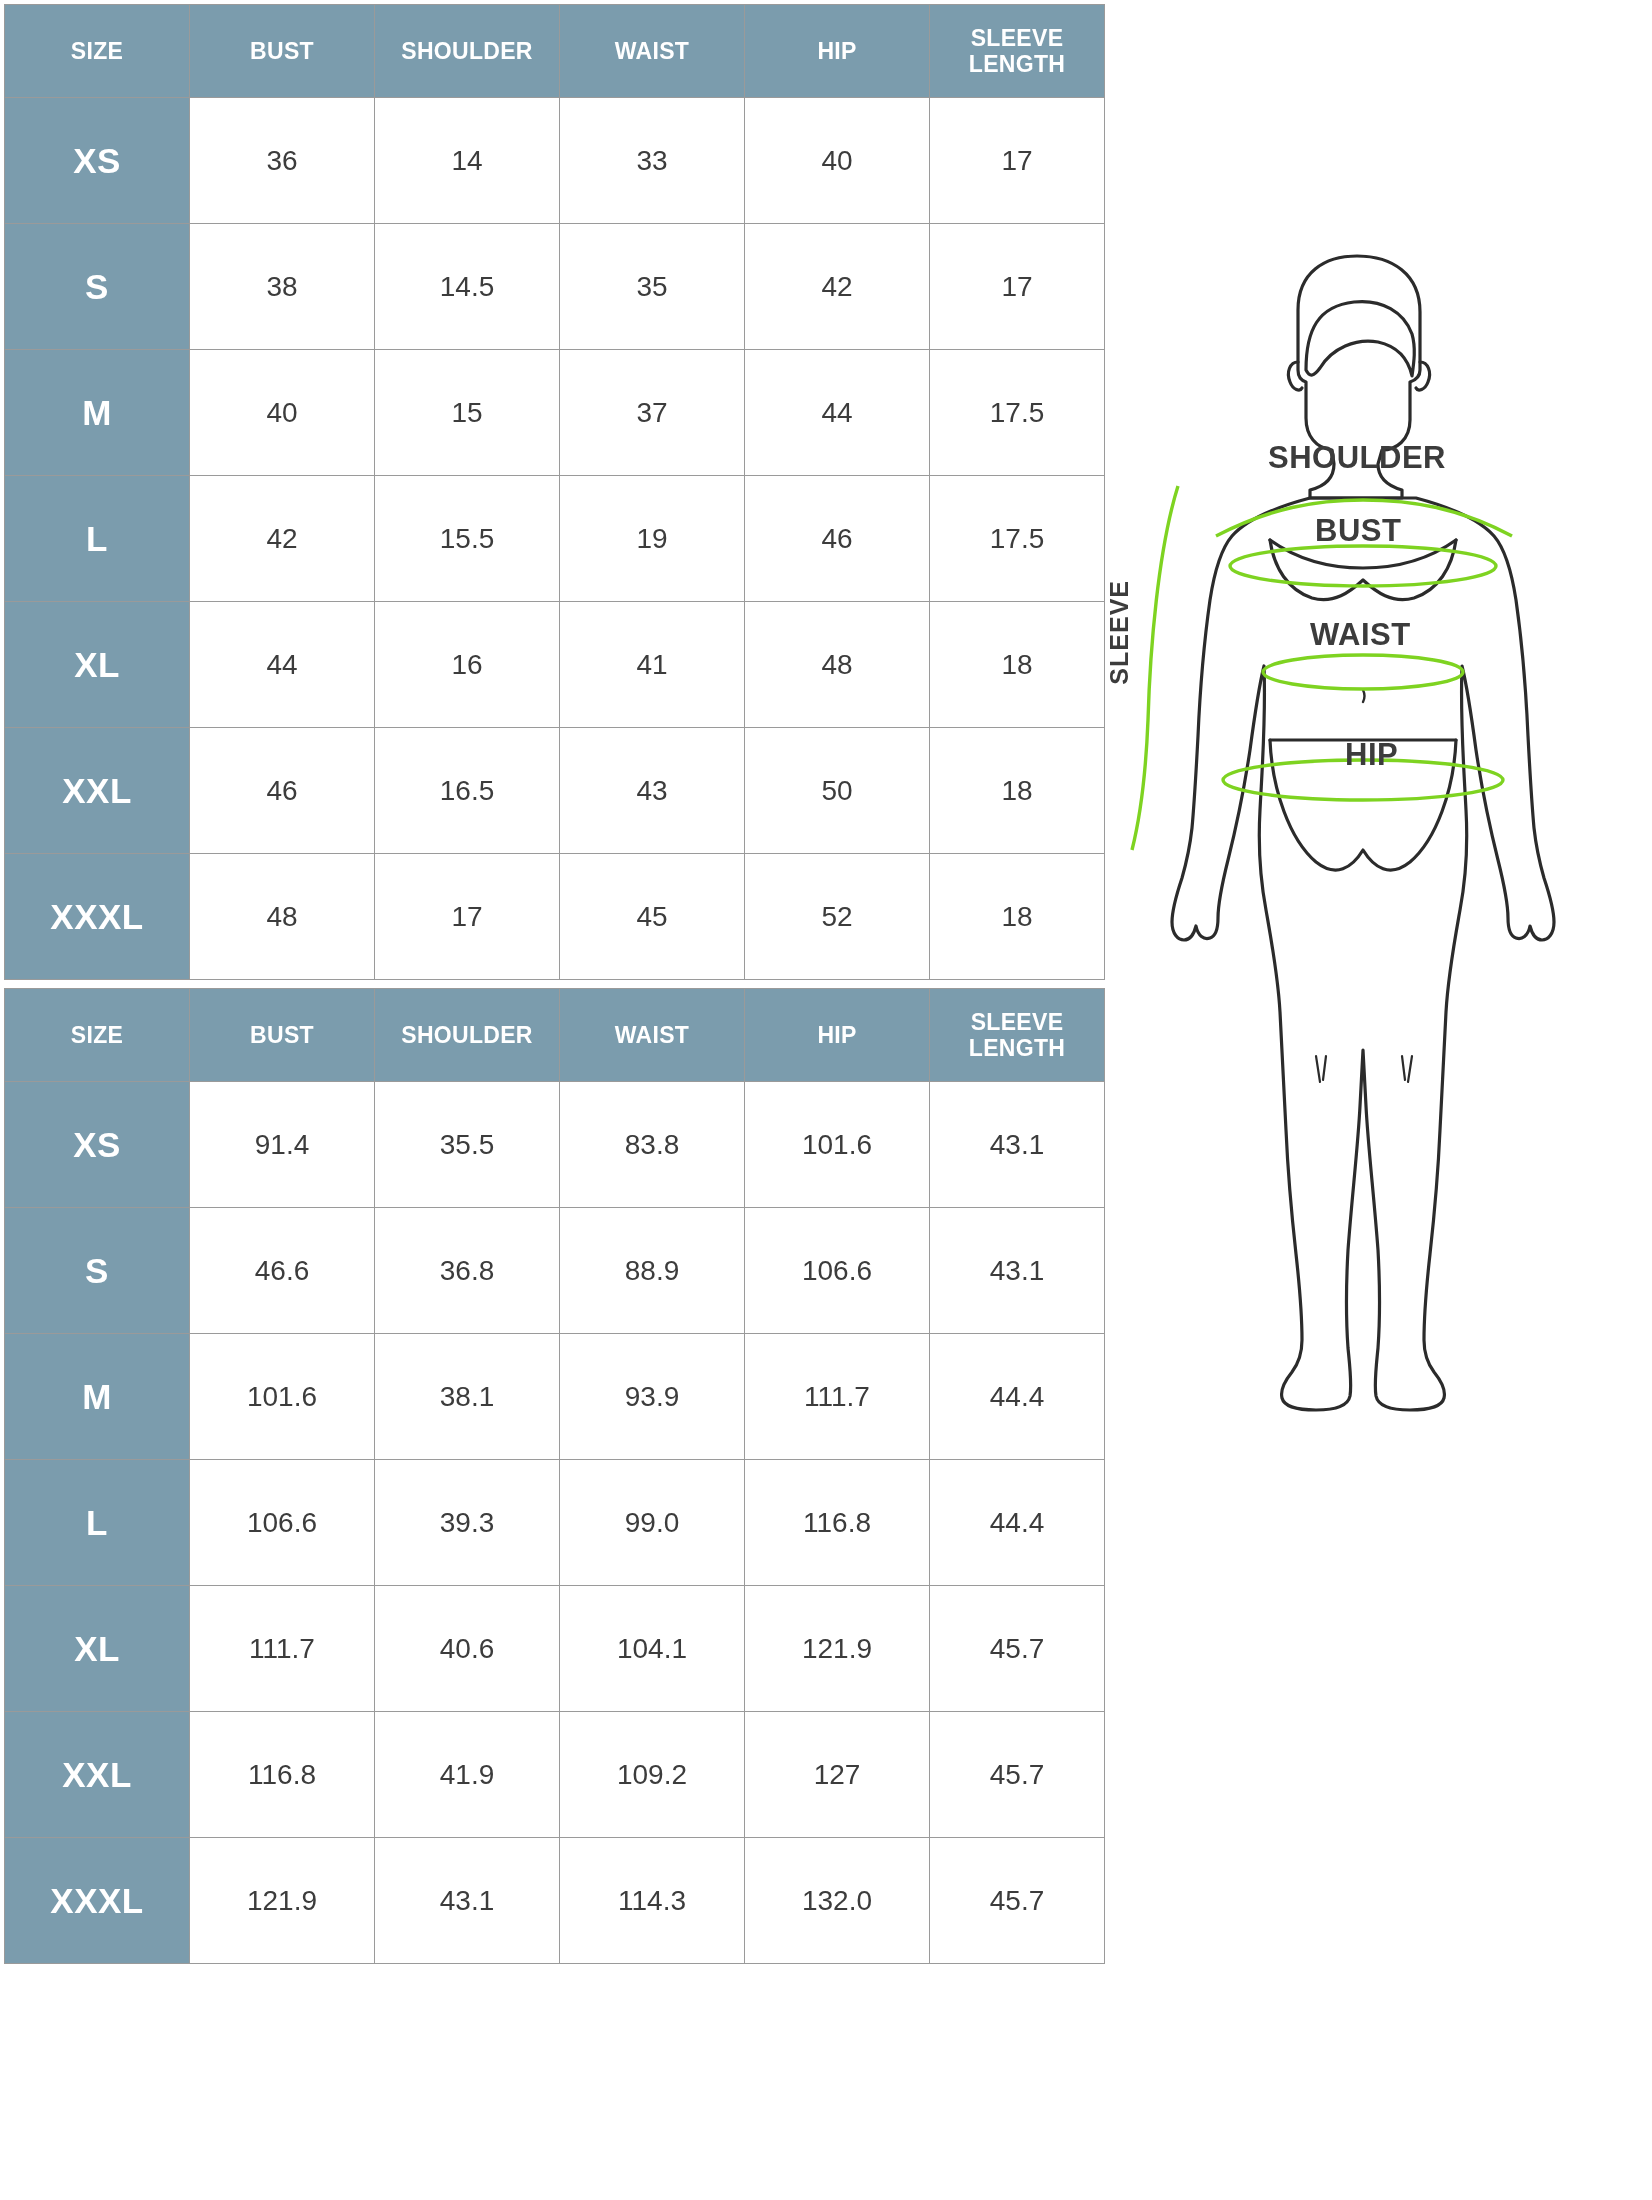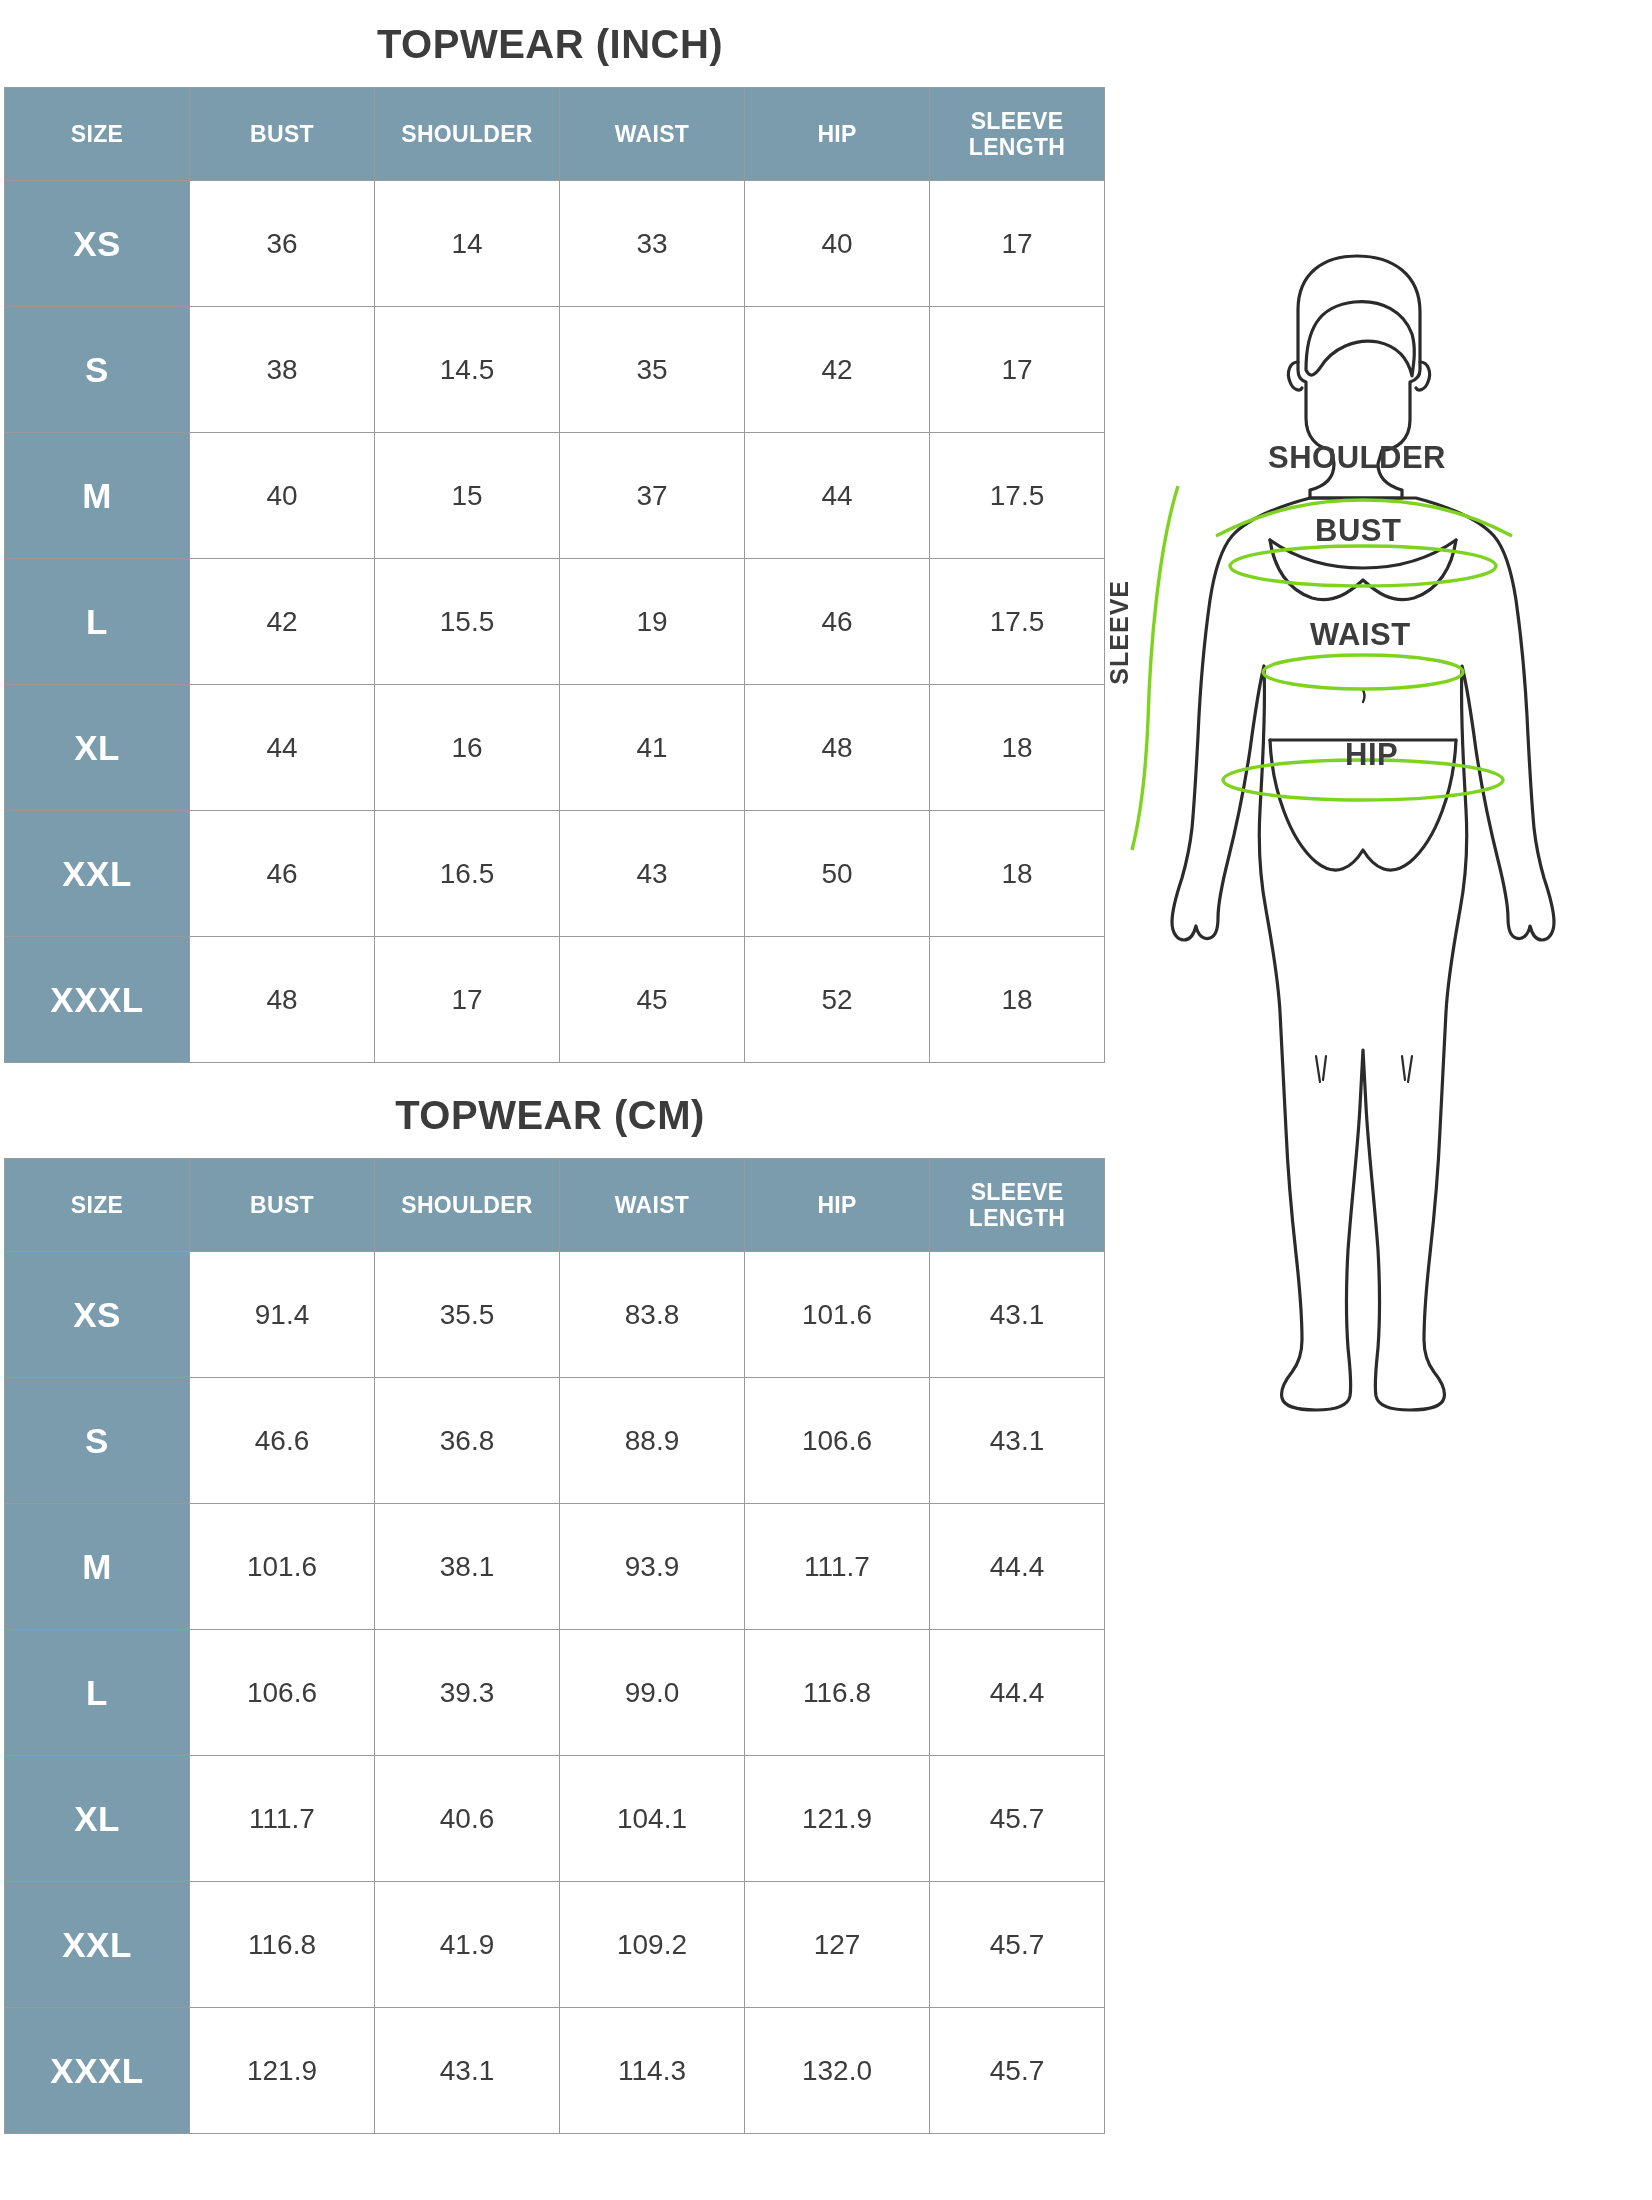--- a/index.html
+++ b/index.html
@@ -111,21 +111,20 @@
   }
 </style>
 </head>
 <body>
 
 <div class="page">
 
   <div class="tables-col">
 
     <div>
-      <div class="chart-title">TOPWEAR (INCH)</div>
       <table class="size-table">
         <colgroup>
           <col class="c-size">
             <col class="c-bust">
             <col class="c-shoulder">
             <col class="c-waist">
             <col class="c-hip">
             <col class="c-sleeve">
         </colgroup>
         <thead>
@@ -193,21 +192,20 @@
             <td>17</td>
             <td>45</td>
             <td>52</td>
             <td>18</td>
           </tr>
         </tbody>
       </table>
     </div>
 
     <div class="cm-wrap">
-      <div class="chart-title">TOPWEAR (CM)</div>
       <table class="size-table">
         <colgroup>
           <col class="c-size">
             <col class="c-bust">
             <col class="c-shoulder">
             <col class="c-waist">
             <col class="c-hip">
             <col class="c-sleeve">
         </colgroup>
         <thead>

